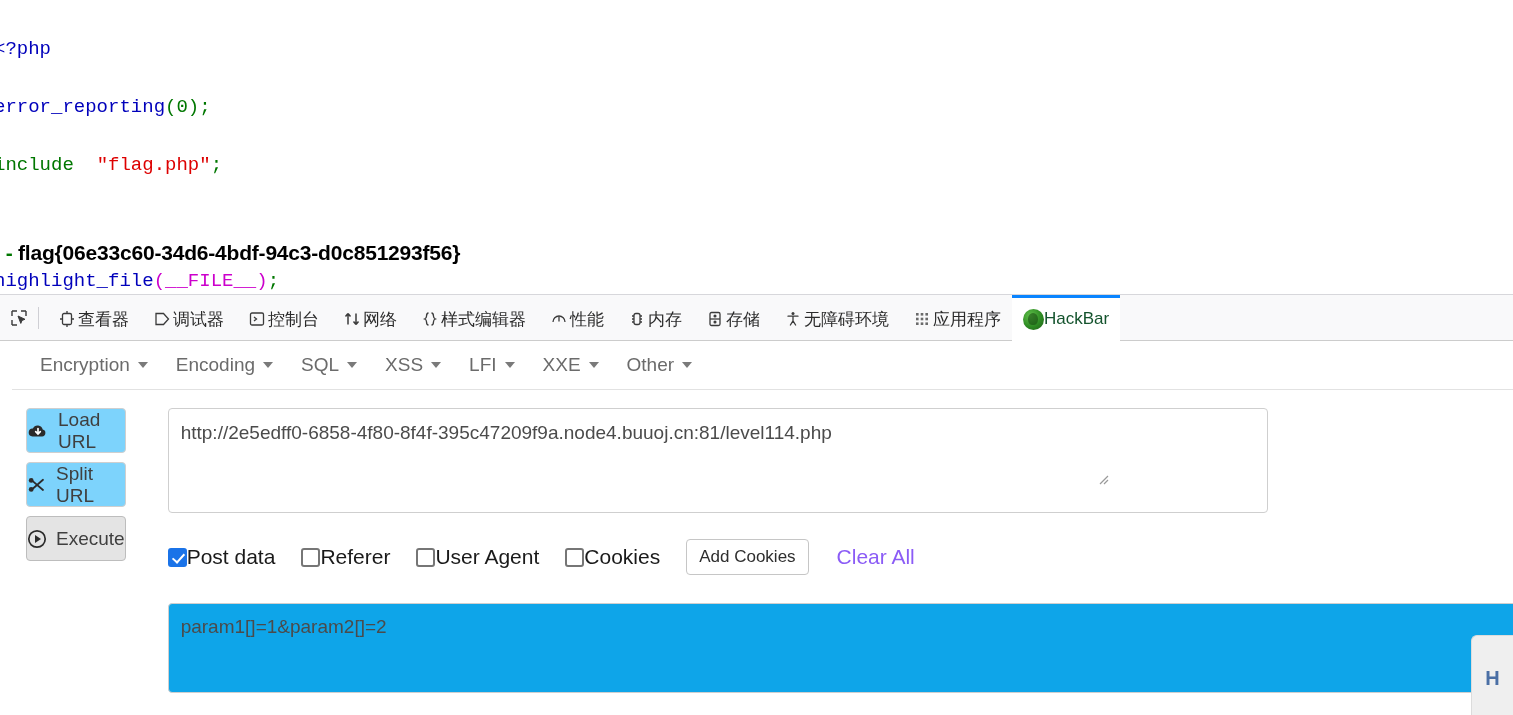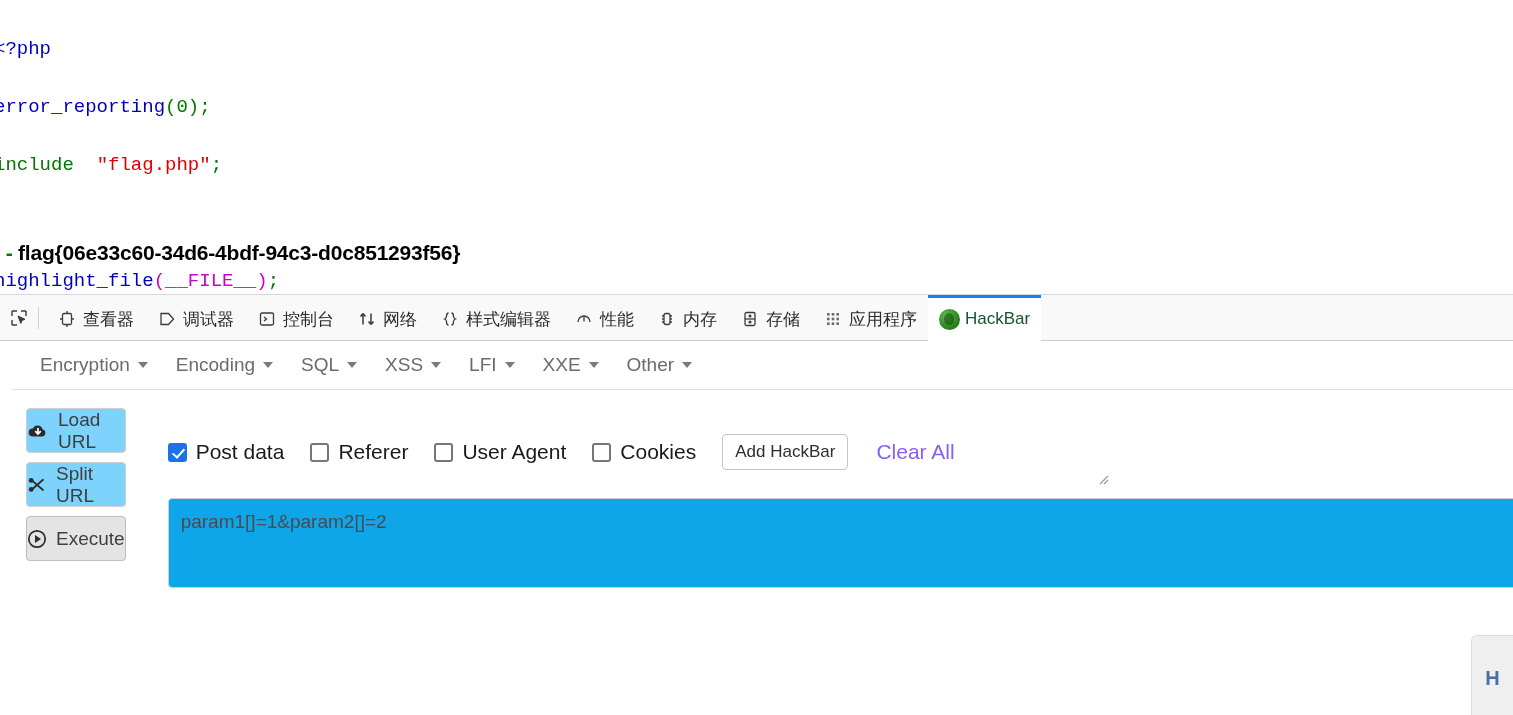--- a/index.html
+++ b/index.html
@@ -49,21 +49,21 @@
     border-bottom: 1px solid #cccccc;
     display: flex; align-items: center;
     padding-left: 2px;
   }
   .dt-picker {
     width: 34px; height: 38px; display:flex; align-items:center; justify-content:center;
     color:#3b3b3b;
   }
   .dt-divider { width:1px; height:22px; background:#cfcfd4; margin: 0 6px 0 2px; }
   .dt-tab {
-    display: flex; align-items: center; gap: 5px;
+    display: flex; align-items: center; 
     height: 46px; padding: 0 11px;
     font-size: 17px; color: #2b2b2b;
     border-top: 3px solid transparent;
     white-space: nowrap;
     cursor: pointer;
   }
   .dt-tab .dt-ico { display:flex; align-items:center; justify-content:center; width:22px; height:22px; color:#3b3b3b;}
   .dt-tab.active {
     color: #14532d;
     border-top: 3px solid #0a84ff;
@@ -122,21 +122,21 @@
     position: relative;
   }
   .resize-grip {
     position: absolute; right: 404px; top: 471px;
     width: 14px; height: 14px; pointer-events:none;
   }
   .checkrow {
     display: flex; align-items: center; gap: 0px; margin-top: 26px;
     font-size: 21px; color: #1a1a1a;
   }
-  .chk-item { display: flex; align-items: center; gap: 9px; margin-right: 26px; }
+  .chk-item { display: flex; align-items: center; gap: 0; margin-right: 26px; }
   .box {
     width: 19px; height: 19px; border: 2px solid #767676; border-radius: 3px;
     background: #fff; flex: none;
   }
   .box.checked {
     background: #1a73e8; border-color: #1a73e8; position: relative;
   }
   .box.checked::after {
     content:""; position:absolute; left:5px; top:1px; width:5px; height:10px;
     border:solid #fff; border-width: 0 2.5px 2.5px 0; transform: rotate(42deg);
@@ -267,20 +267,29 @@
         <svg width="18" height="18" viewBox="0 0 18 18" fill="none" stroke="#3b3b3b" stroke-width="1.3">
           <rect x="4" y="2.5" width="10" height="13" rx="1.5"></rect>
           <path d="M4 9h10"></path>
             <circle cx="9" cy="6" r="0.9" fill="#3b3b3b"></circle>
             <circle cx="9" cy="12" r="0.9" fill="#3b3b3b"></circle>
         </svg>
       </span>
       <span>存储</span>
     </div>
 
+    <div class="dt-tab">
+      <span class="dt-ico">
+        <svg width="18" height="18" viewBox="0 0 18 18" fill="#3b3b3b" stroke="#3b3b3b" stroke-width="1.3">
+          <circle cx="9" cy="3.4" r="1.5" stroke="none"></circle>
+          <path d="M4 6.2h10M9 6.6v4.2M9 10.8l-2.6 4.2M9 10.8l2.6 4.2" fill="none" stroke-linecap="round"></path>
+        </svg>
+      </span>
+      <span>无障碍环境</span>
+    </div>
 
     <div class="dt-tab">
       <span class="dt-ico">
         <svg width="18" height="18" viewBox="0 0 18 18" fill="#6b6b6b">
           <rect x="3" y="3" width="2.6" height="2.6"></rect>
             <rect x="7.7" y="3" width="2.6" height="2.6"></rect>
             <rect x="12.4" y="3" width="2.6" height="2.6"></rect>
           <rect x="3" y="7.7" width="2.6" height="2.6"></rect>
             <rect x="7.7" y="7.7" width="2.6" height="2.6"></rect>
             <rect x="12.4" y="7.7" width="2.6" height="2.6"></rect>
@@ -352,39 +361,40 @@
         <div class="hb-btn pressed">
           <svg width="20" height="20" viewBox="0 0 20 20">
             <circle cx="10" cy="10" r="8.2" fill="none" stroke="#2b2b2b" stroke-width="1.7"></circle>
             <path d="M8 6l6 4-6 4z" fill="#2b2b2b"></path>
           </svg>
           <span>Execute</span>
         </div>
       </div>
 
       <div class="hb-right">
+        <textarea class="url-box" placeholder="" style="">http://2e5edff0-6858-4f80-8f4f-395c47209f9a.node4.buuoj.cn:81/level114.php</textarea>
 
         <div class="checkrow">
           <div class="chk-item">
             <span class="box checked"></span>
             <span>Post data</span>
           </div>
           <div class="chk-item">
             <span class="box"></span>
             <span>Referer</span>
           </div>
           <div class="chk-item">
             <span class="box"></span>
             <span>User Agent</span>
           </div>
           <div class="chk-item">
             <span class="box"></span>
             <span>Cookies</span>
           </div>
-          <div class="add-header">Add HackBar</div>
+          <div class="add-header">Add Cookies</div>
           <div class="clear-all">Clear All</div>
         </div>
 
         <textarea class="post-box" placeholder="" style="">param1[]=1&amp;param2[]=2</textarea>
       </div>
     </div>
   </div>
 
   <svg class="resize-grip" viewBox="0 0 14 14">
     <path d="M13 5L5 13M13 9l-4 4" stroke="#9a9a9a" stroke-width="1.2" fill="none"></path>

